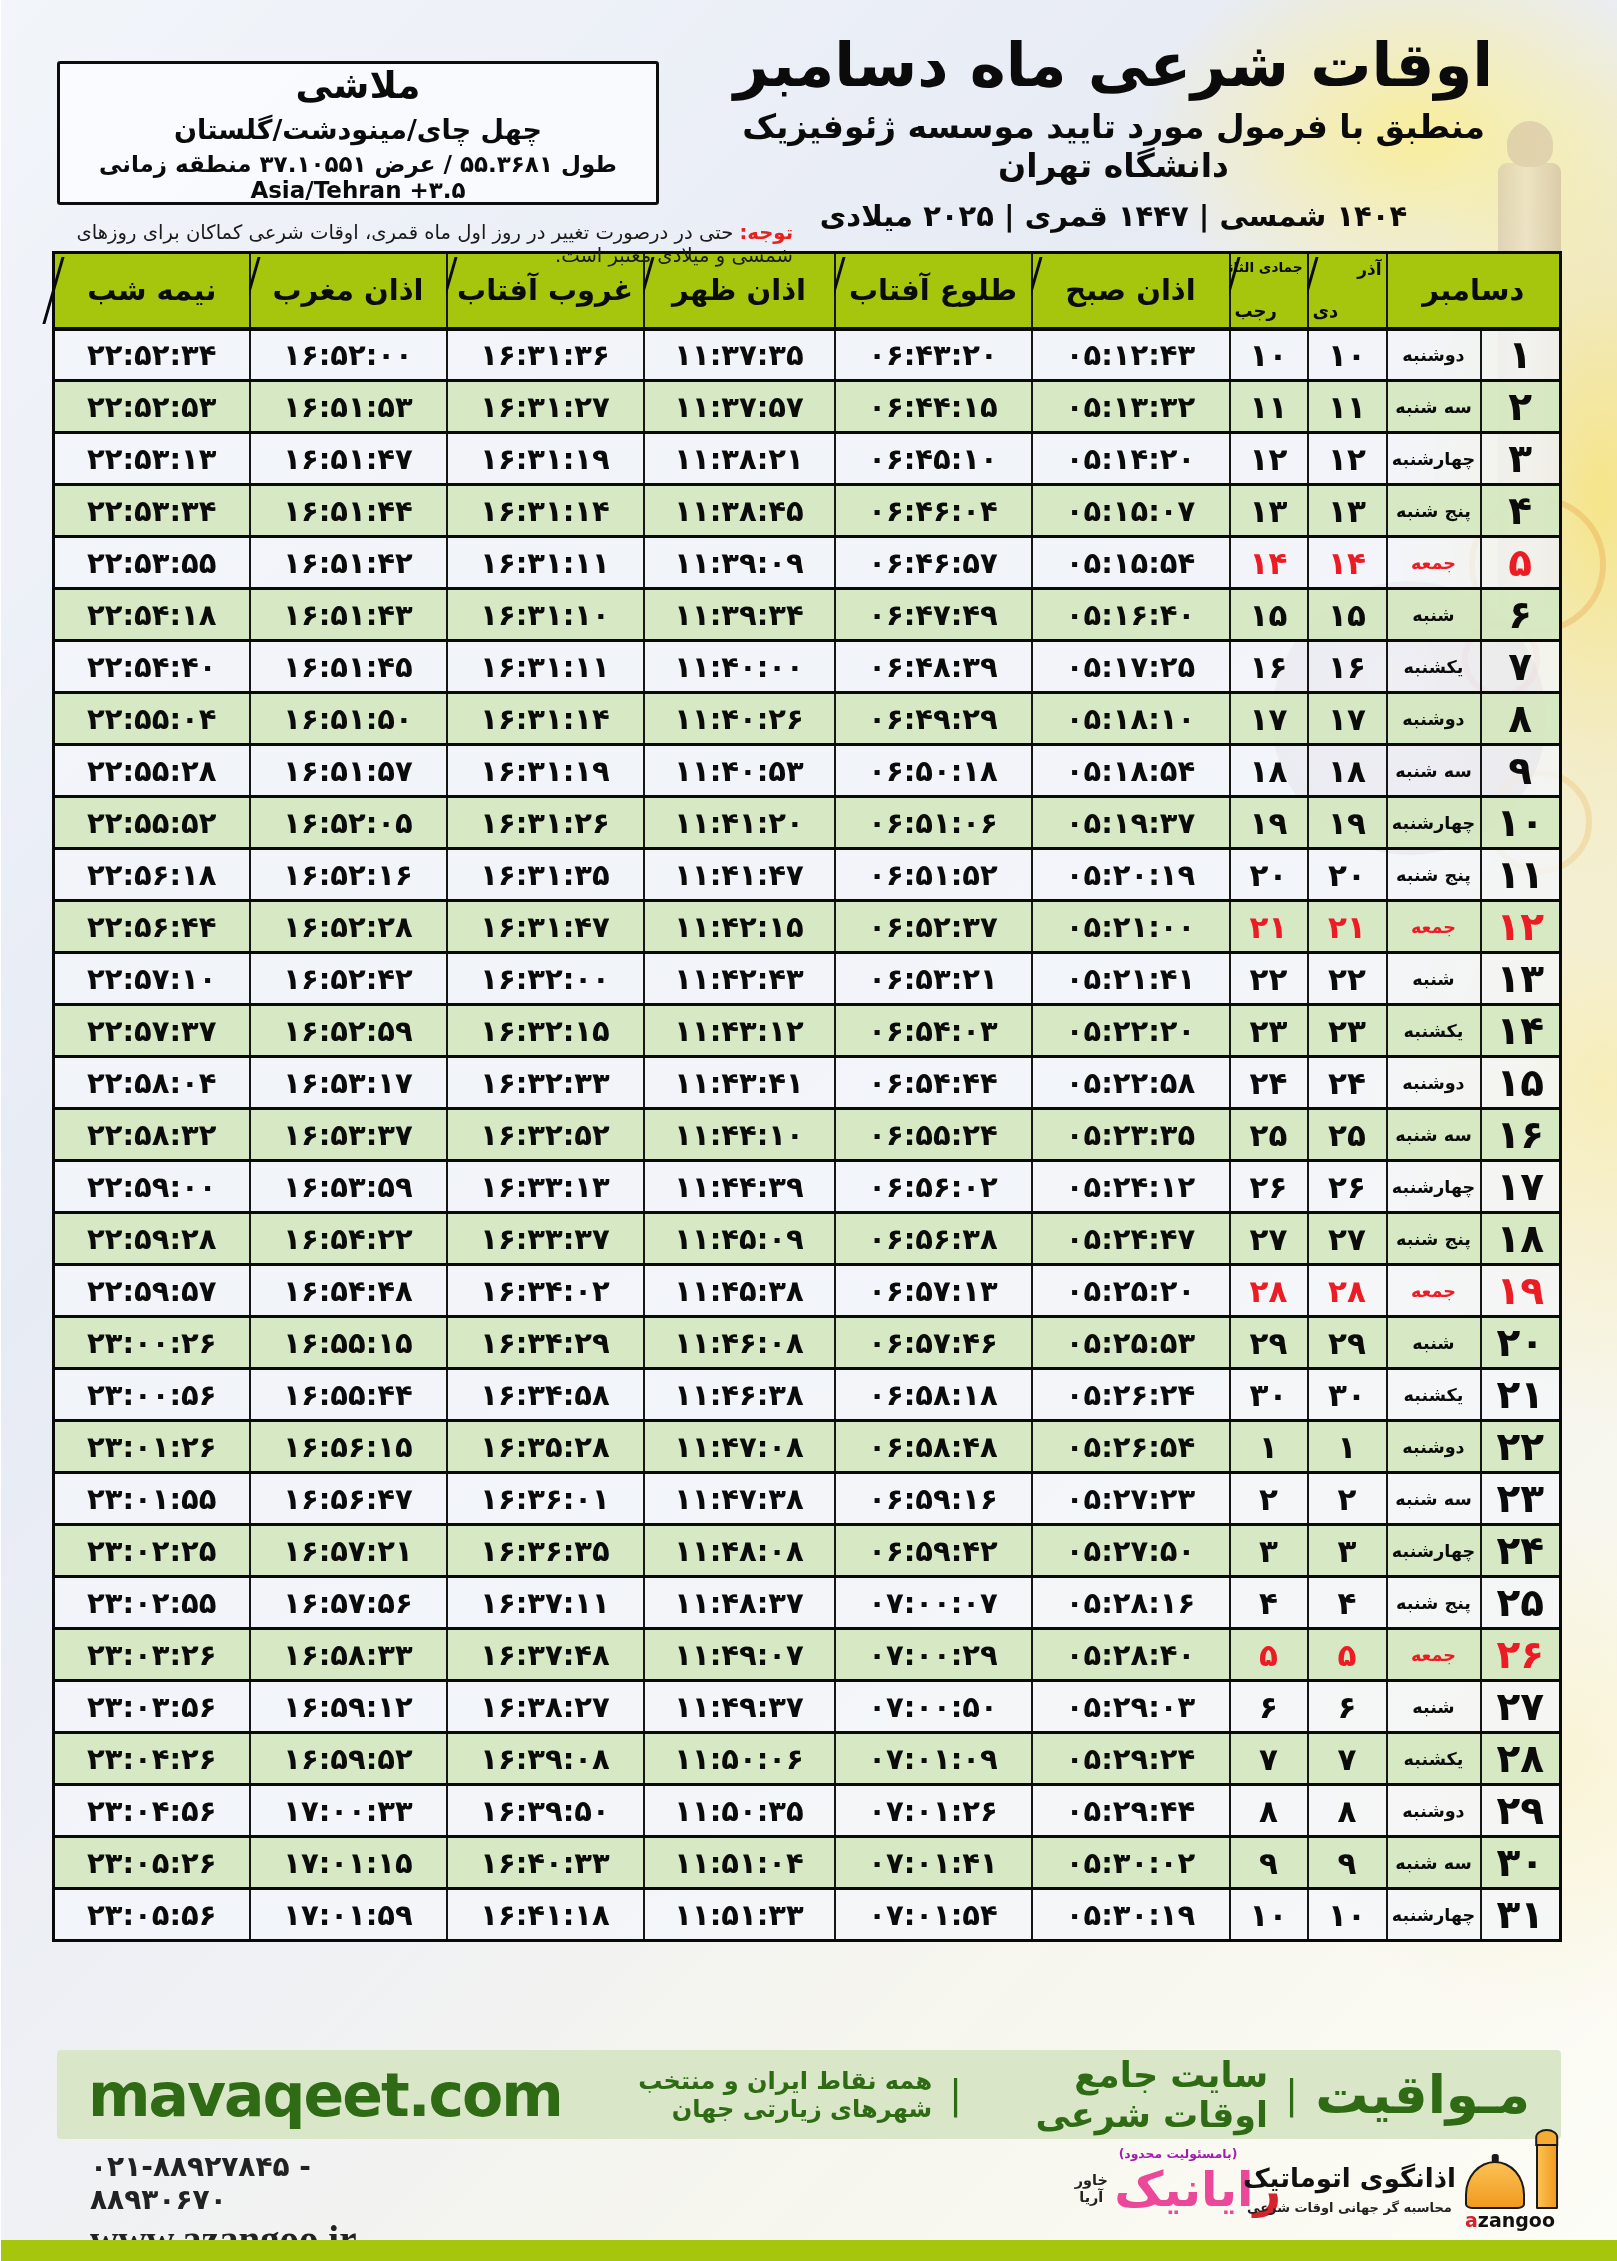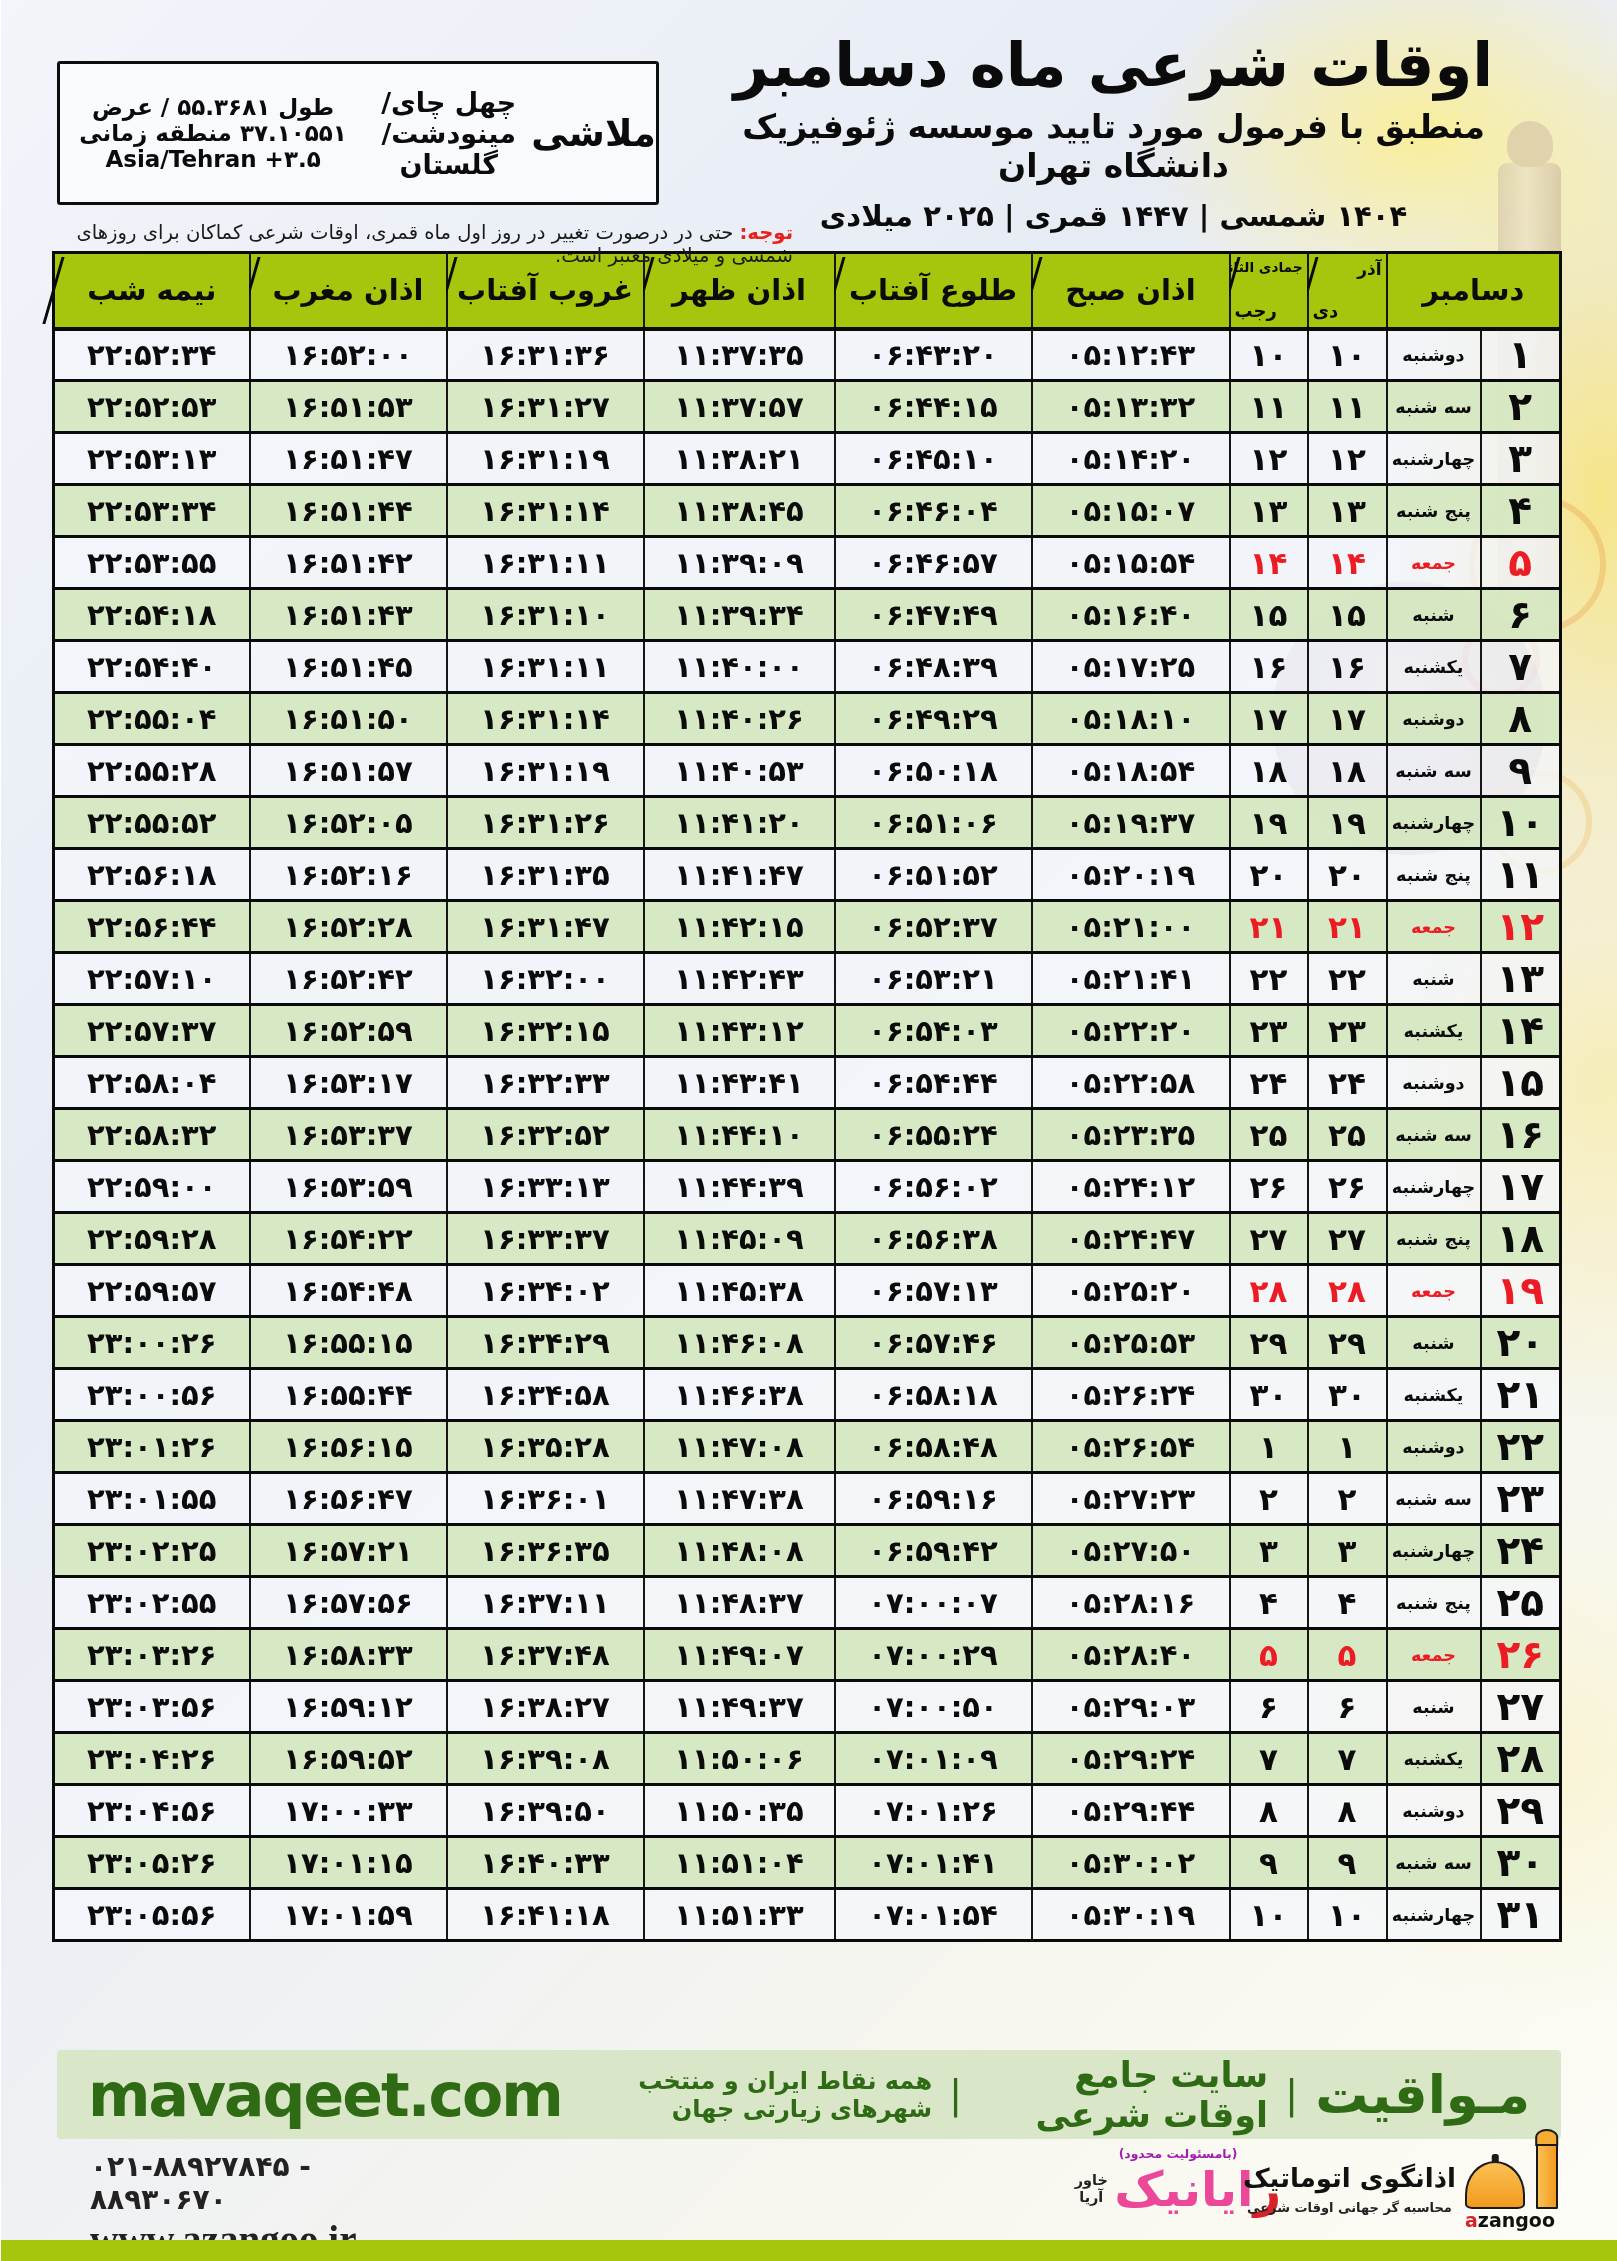--- a/index.html
+++ b/index.html
@@ -28,21 +28,21 @@
     width:46px; height:46px; background:#cdb9a2; border-radius:50% 50% 40% 40%; }
   .dome-art{ position:absolute; right:72px; top:581px; width:274px; height:274px; opacity:.35;
     background:radial-gradient(circle at 45% 35%, #b59ab0, #8e7596 70%); border-radius:50%; }
   
   .title-block{ position:absolute; top:29px; right:110px; width:789px; text-align:center; z-index:3; color:#0b0b0b;}
   .title-block h1{ font-size:61px; font-weight:800; letter-spacing:-0.7px; }
   .title-block .subtitle{ font-size:33px; font-weight:700; margin-top:6.5px; }
   .title-block .dates{ font-size:29px; font-weight:600; margin-top:14.4px; }
   .location-box{ position:absolute; top:61px; left:57px; width:602px; height:144px; z-index:3;
     border:3.3px solid #0d0d0d; border-radius:3.3px; background:rgba(250,252,255,.85);
-    display:flex; flex-direction:row; align-items:center; justify-content:flex-end; gap:6.5px; text-align:center; color:#0b0b0b;}
+    display:flex; flex-direction:column; align-items:center; justify-content:space-between; gap:6.5px; text-align:center; color:#0b0b0b;}
   .location-box .loc-name{ font-size:37px; font-weight:800; }
   .location-box .loc-region{ font-size:27px; font-weight:600; }
   .location-box .loc-coords{ font-size:23px; font-weight:700; direction:rtl; }
   .location-box .loc-coords .ltr{ direction:ltr; unicode-bidi:embed; }
   .notice{ position:absolute; top:221px; left:36px; width:757px; z-index:3;
     direction:rtl; text-align:right; font-size:19.6px; font-weight:500; color:#1a1a1a; }
   .notice .notice-label{ color:#e8211d; font-weight:800; }
   
   table.times{ position:absolute; top:251px; right:56px; width:1506px; z-index:2;
     border-collapse:collapse; table-layout:fixed; direction:rtl;

